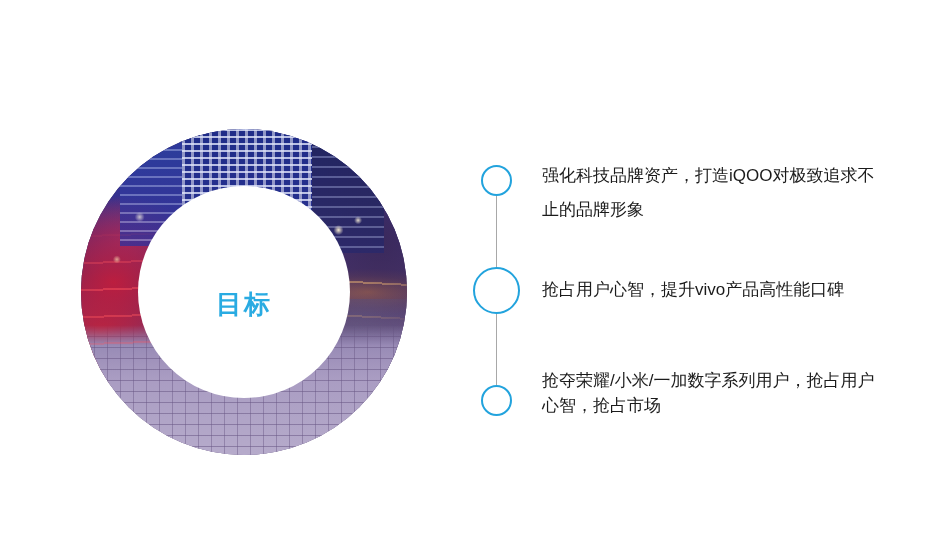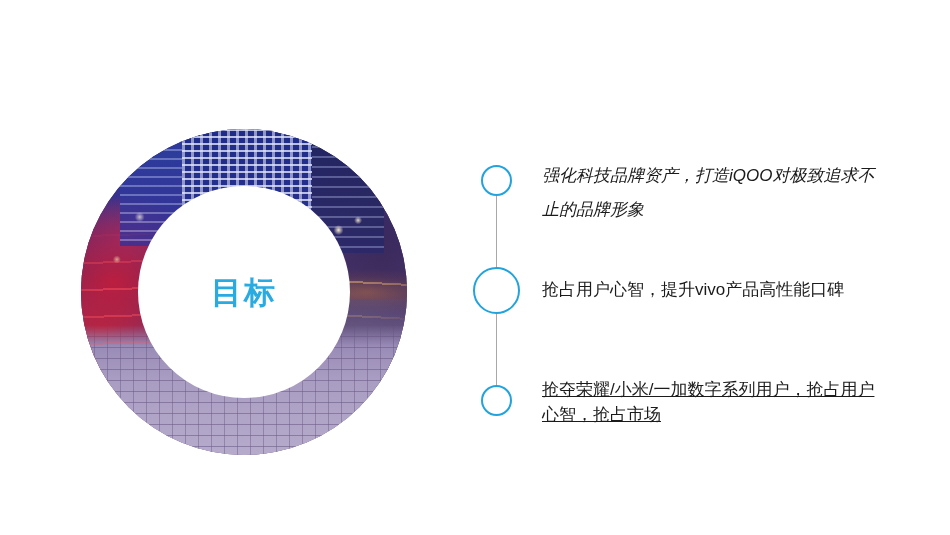--- a/index.html
+++ b/index.html
@@ -195,27 +195,27 @@
     top: 57px;
     width: 212px;
     height: 212px;
     border-radius: 50%;
     background: #ffffff;
   }
 
   #donut-center-label {
     position: absolute;
     left: 0;
-    top: 0;
+    top: 12px;
     width: 326px;
     height: 326px;
     display: flex;
     align-items: center;
     justify-content: center;
-    font-size: 31px;
+    font-size: 26px;
     font-weight: bold;
     letter-spacing: 2px;
     color: #29abe2;
     line-height: 1;
     user-select: none;
   }
 
   
   #timeline {
     position: absolute;
@@ -248,23 +248,23 @@
   #tl-node-3 { left: 11px; top: 235px; width: 31px; height: 31px; }
 
   .tl-text {
     position: absolute;
     left: 72px;
     color: #1b1b1b;
     font-size: 17px;
     width: 340px;
   }
 
-  #tl-text-1 { top: 9px;   line-height: 34px; font-style: italic; }
+  #tl-text-1 { top: 9px;   line-height: 34px; }
   #tl-text-2 { top: 128px; line-height: 24px; }
-  #tl-text-3 { top: 227px; line-height: 25px; text-decoration: underline; }
+  #tl-text-3 { top: 218px; line-height: 25px; }
 </style>
 </head>
 <body>
 
 <div id="slide">
 
   <div id="donut-wrap">
 
     <div id="donut-photo">
       <div class="ph ph-base"></div>

